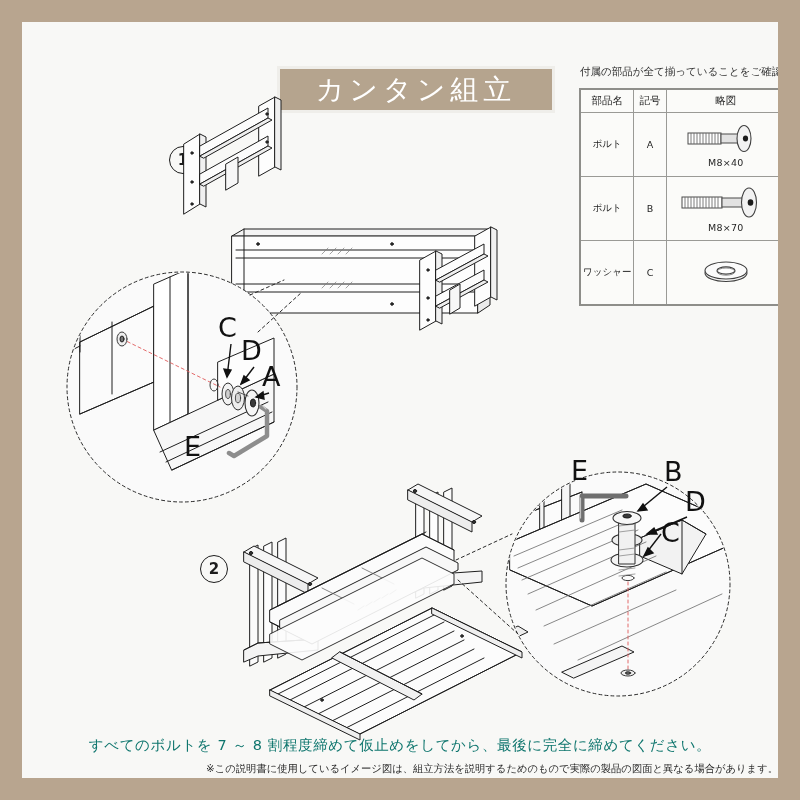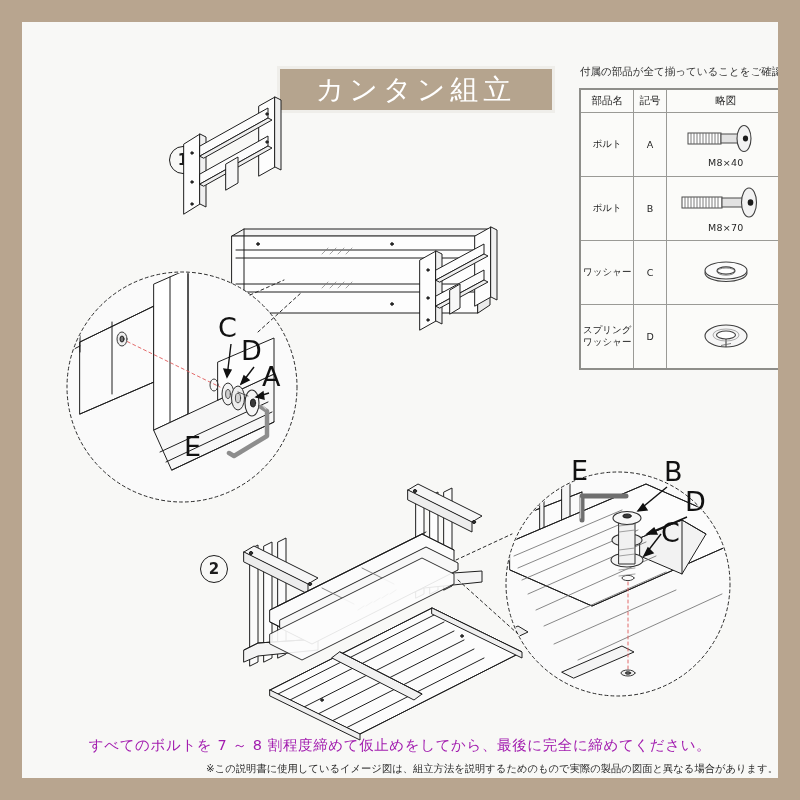--- a/index.html
+++ b/index.html
@@ -138,21 +138,21 @@
   }
 
   
   .footer-main {
     position: absolute;
     left: 0;
     right: 0;
     top: 714px;
     text-align: center;
     font-size: 14.5px;
-    color: #a21caf;
+    color: #0f766e;
     letter-spacing: 0.6px;
   }
   .footer-sub {
     position: absolute;
     left: 0;
     right: 0;
     top: 740px;
     text-align: right;
     font-size: 10.3px;
     color: #2a2a2a;
@@ -254,39 +254,20 @@
                 <ellipse cx="35" cy="18" rx="21" ry="8.5" fill="#f4f4f4" stroke="#3f3f3f" stroke-width="1.1"></ellipse>
                 <ellipse cx="35" cy="15.5" rx="21" ry="8.5" fill="#fbfbfb" stroke="#3f3f3f" stroke-width="1.1"></ellipse>
                 <ellipse cx="35" cy="15.5" rx="9" ry="3.6" fill="#ffffff" stroke="#3f3f3f" stroke-width="1.1"></ellipse>
                 <ellipse cx="35" cy="16.6" rx="9" ry="3.6" fill="none" stroke="#6d6d6d" stroke-width="0.8"></ellipse>
               </svg>
               <span class="fig-label"></span>
             </div>
           </td>
         </tr>
 
-        <tr>
-          <td class="c-name">
-            <span>スプリング</span><br>
-            <span>ワッシャー</span>
-          </td>
-          <td class="c-sym">D</td>
-          <td class="c-fig">
-            <div class="fig-wrap">
-              <svg width="70" height="36" viewBox="0 0 70 36">
-                <path d="M35 7 C46 7 56 12 56 18 C56 24 46 29 35 29 C24 29 14 24 14 18 C14 12 24 7 35 7 Z" fill="#f6f6f6" stroke="#3f3f3f" stroke-width="1.1"></path>
-                <ellipse cx="35" cy="17" rx="9.5" ry="4" fill="#ffffff" stroke="#3f3f3f" stroke-width="1.1"></ellipse>
-                <path d="M35 21 L35 29" stroke="#3f3f3f" stroke-width="1.1" fill="none"></path>
-                <path d="M30 27.5 L40 25.5" stroke="#6d6d6d" stroke-width="0.9" fill="none"></path>
-                <ellipse cx="35" cy="17" rx="13" ry="6" fill="none" stroke="#8a8a8a" stroke-width="0.7"></ellipse>
-              </svg>
-              <span class="fig-label"></span>
-            </div>
-          </td>
-        </tr>
 
       </tbody>
     </table>
 
     <div class="step-circle" id="step-1-circle">1</div>
     <div class="step-circle" id="step-2-circle">2</div>
 
     <svg class="illo" width="756" height="756" viewBox="0 0 756 756">
       <g fill="none" stroke="#1f1f1f" stroke-width="1" stroke-linejoin="round" stroke-linecap="round">
 

